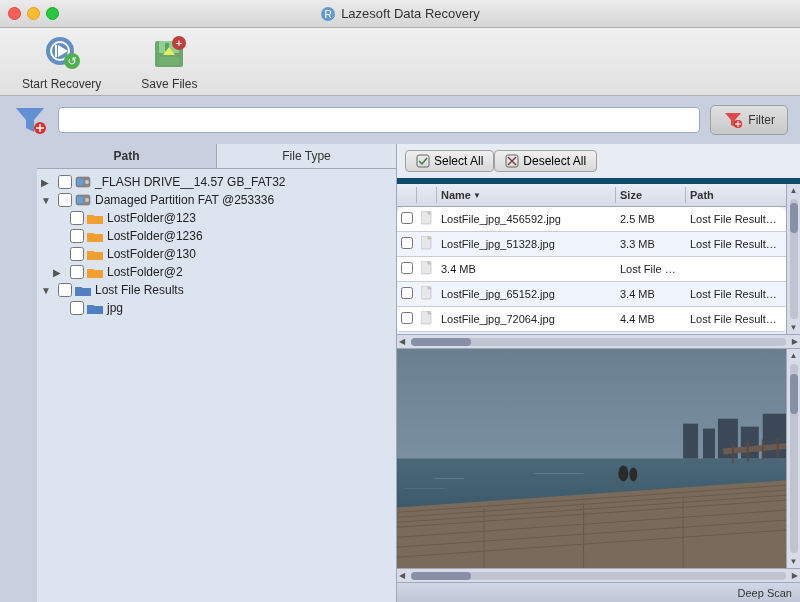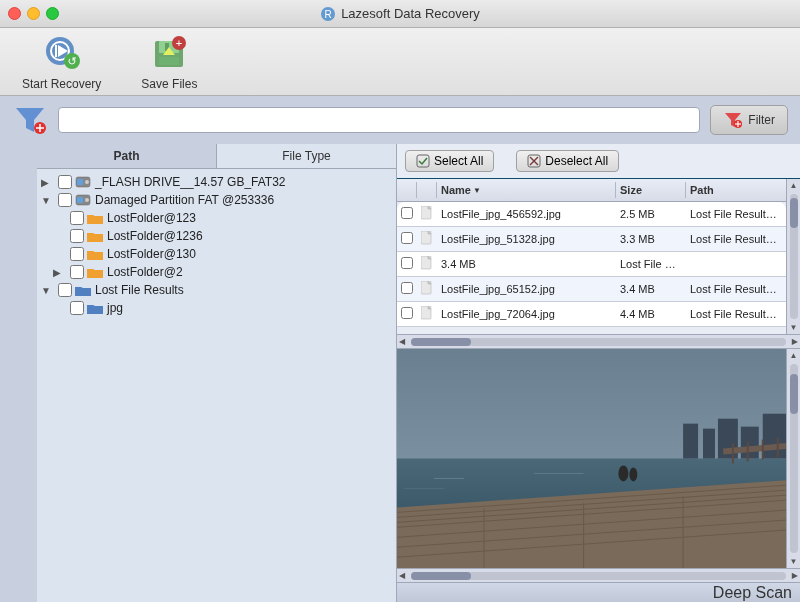--- a/index.html
+++ b/index.html
@@ -178,22 +178,22 @@
       display: flex;
       flex-direction: column;
       position: relative;
     }
 
     
     .select-bar {
       display: flex;
       align-items: flex-start;
       padding: 6px 8px;
-      gap: 22px;
-      border-bottom: 1px solid #0c4a6e;
+      gap: 0;
+      border-bottom: 6px solid #0c4a6e;
     }
     .select-btn {
       display: flex;
       align-items: center;
       gap: 4px;
       padding: 3px 10px;
       background: linear-gradient(to bottom, #f0f0f0, #d8d8d8);
       border: 1px solid #a0a0a0;
       border-radius: 4px;
       cursor: pointer;
@@ -285,21 +285,21 @@
     .status-bar {
       height: 20px;
       background: linear-gradient(to bottom, #d0d8e8, #c0c8d8);
       border-top: 1px solid #a0a8b8;
       display: flex;
       align-items: center;
       justify-content: flex-end;
       padding: 0 8px;
     }
     .status-label {
-      font-size: 16px;
+      font-size: 11px;
       color: #333;
       padding-left: 28px;
     }
 
     
     .v-scroll {
       width: 14px;
       background: #d8dce8;
       border-left: 1px solid #a0a8b8;
       display: flex;

